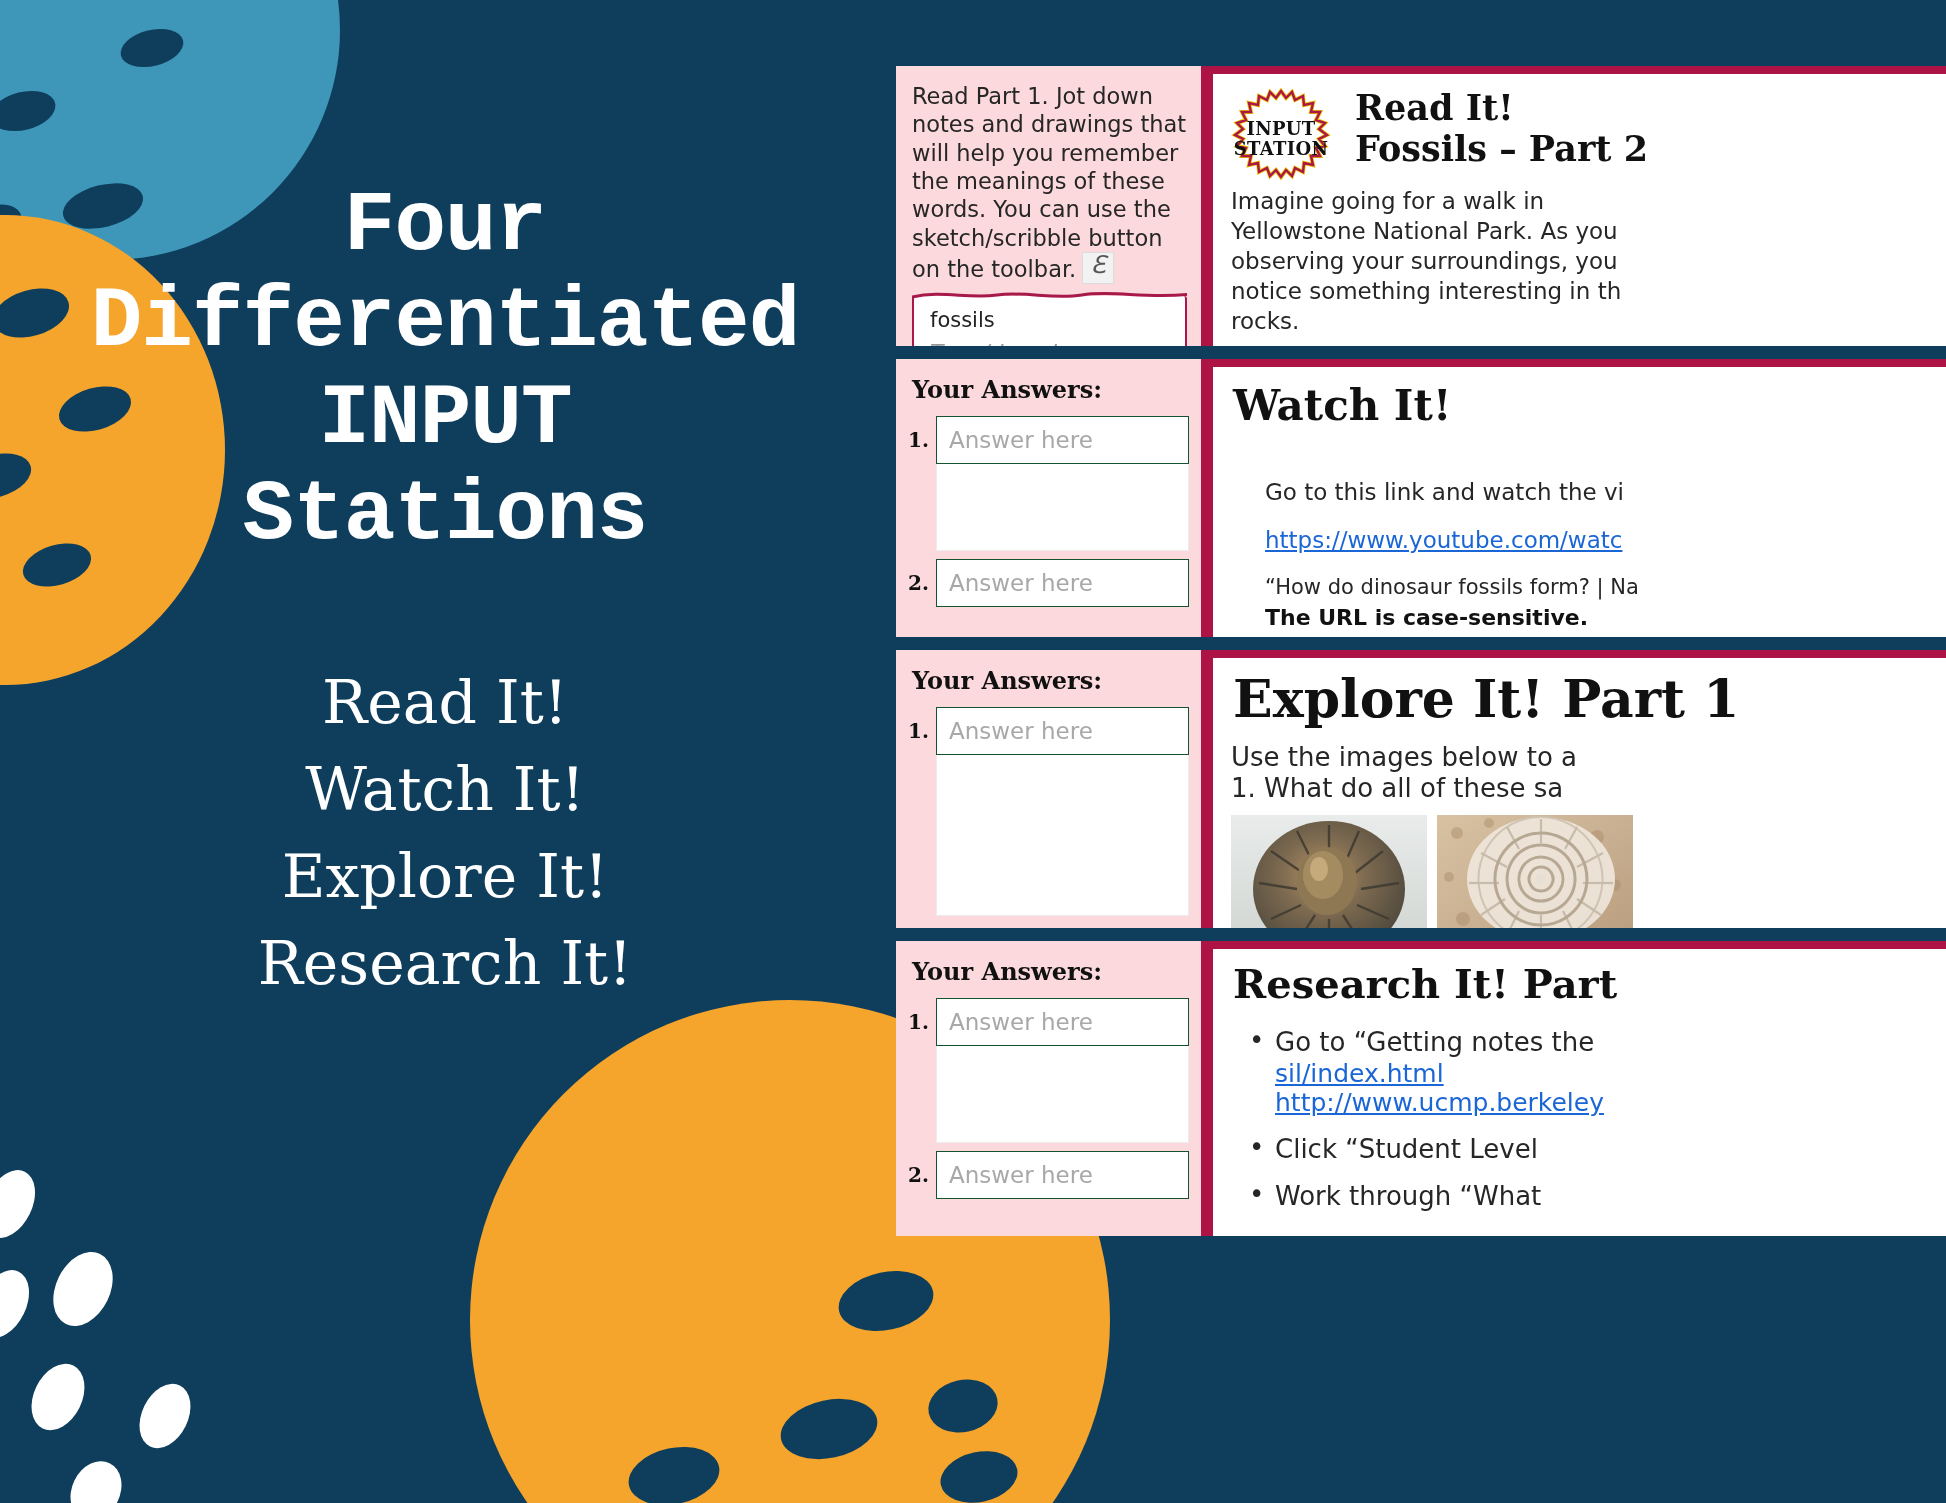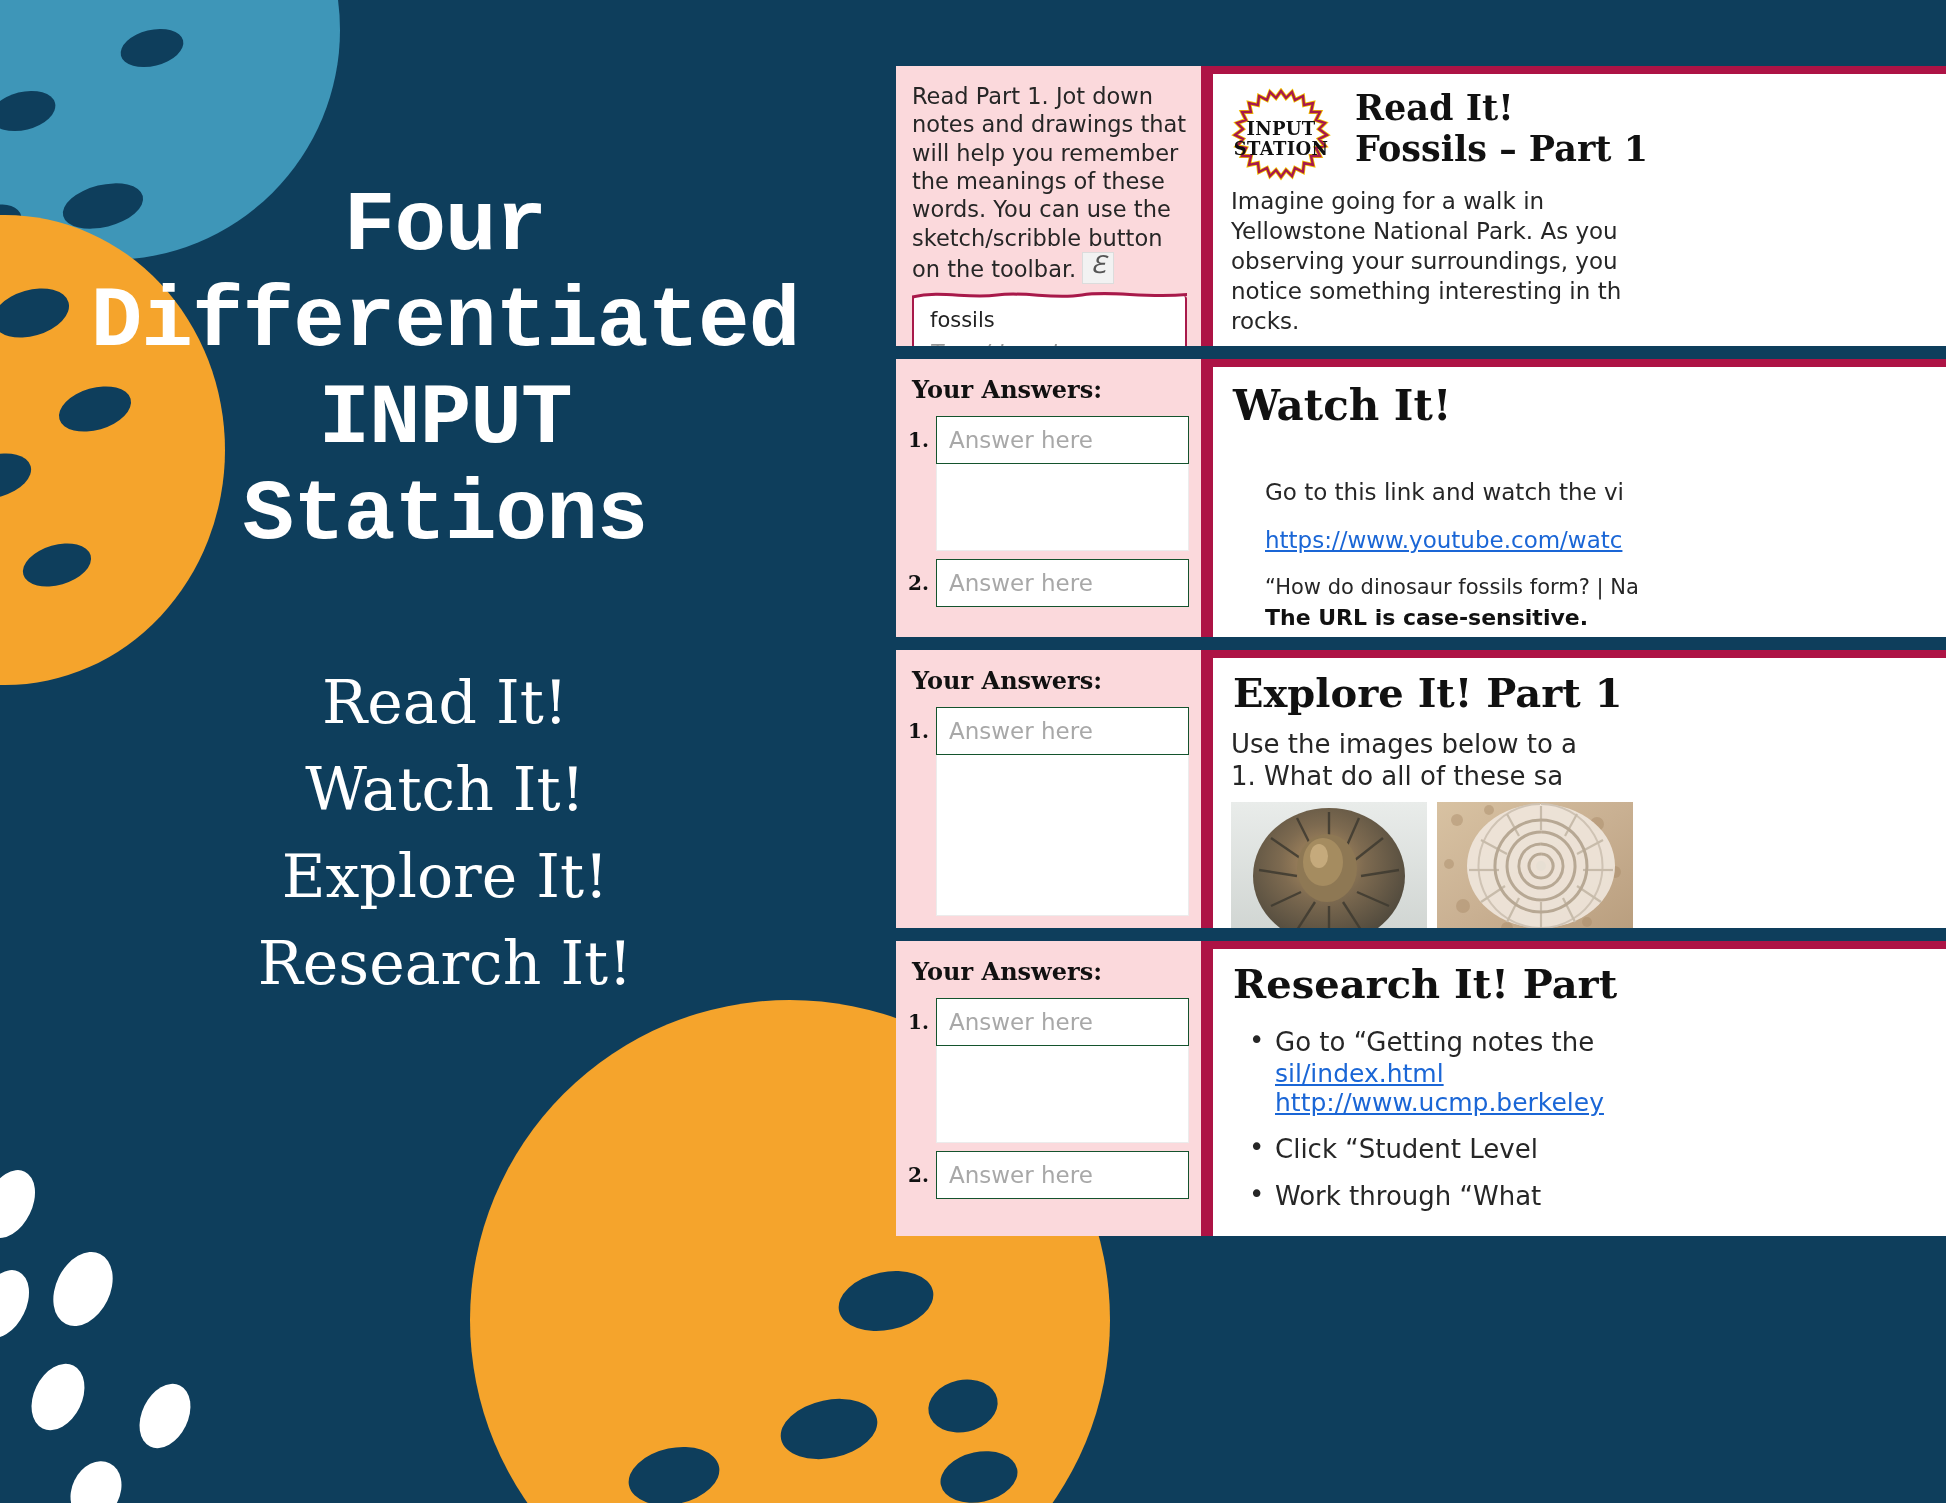--- a/index.html
+++ b/index.html
@@ -203,21 +203,21 @@
     font-size:21px;color:#262626;white-space:nowrap;
   }
   .case-note{
     margin-top:6px;margin-left:34px;
     font-family:"DejaVu Sans",sans-serif;font-weight:bold;
     font-size:22px;color:#111;white-space:nowrap;
   }
 
   
   .c3{height:278px;}
-  .explore-title{font-size:40px;line-height:1.05;margin:0 0 15px 2px;white-space:nowrap;}
+  .explore-title{font-size:52px;line-height:1.05;margin:0 0 15px 2px;white-space:nowrap;}
   .explore-sub{
     font-family:"DejaVu Sans",sans-serif;
     font-size:26px;line-height:1.22;color:#262626;
     margin-top:4px;white-space:nowrap;
   }
   .fossil-row{display:flex;gap:10px;margin-top:10px;}
   .fossil{
     width:196px;height:138px;flex:0 0 196px;overflow:hidden;position:relative;
   }
   .fossil svg{display:block;}
@@ -310,21 +310,21 @@
                 <path d="M52 3 L57 10 L63 4 L66 12 L74 8 L75 17 L84 15 L82 24 L91 24 L87 32 L96 35 L90 41 L98 47 L90 51 L96 58 L87 60 L91 68 L82 68 L84 77 L75 75 L74 84 L66 80 L63 88 L57 82 L52 89 L47 82 L41 88 L38 80 L30 84 L29 75 L20 77 L22 68 L13 68 L17 60 L8 58 L14 51 L6 47 L14 41 L8 35 L17 32 L13 24 L22 24 L20 15 L29 17 L30 8 L38 12 L41 4 L47 10 Z" fill="none" stroke="#a8194a" stroke-width="2.4"></path>
               </g>
             </svg>
             <div class="badge-txt">
               <span>INPUT</span><br>
               <span>STATION</span>
             </div>
           </div>
           <div class="head-serif read-head">
             <div>Read It!</div>
-            <div>Fossils – Part 1</div>
+            <div>Fossils – Part 2</div>
           </div>
           <div class="read-body">
             <div>Imagine going for a walk in</div>
             <div>Yellowstone National Park. As you</div>
             <div>observing your surroundings, you</div>
             <div>notice something interesting in th</div>
             <div>rocks.</div>
           </div>
         </div>
       </div>

